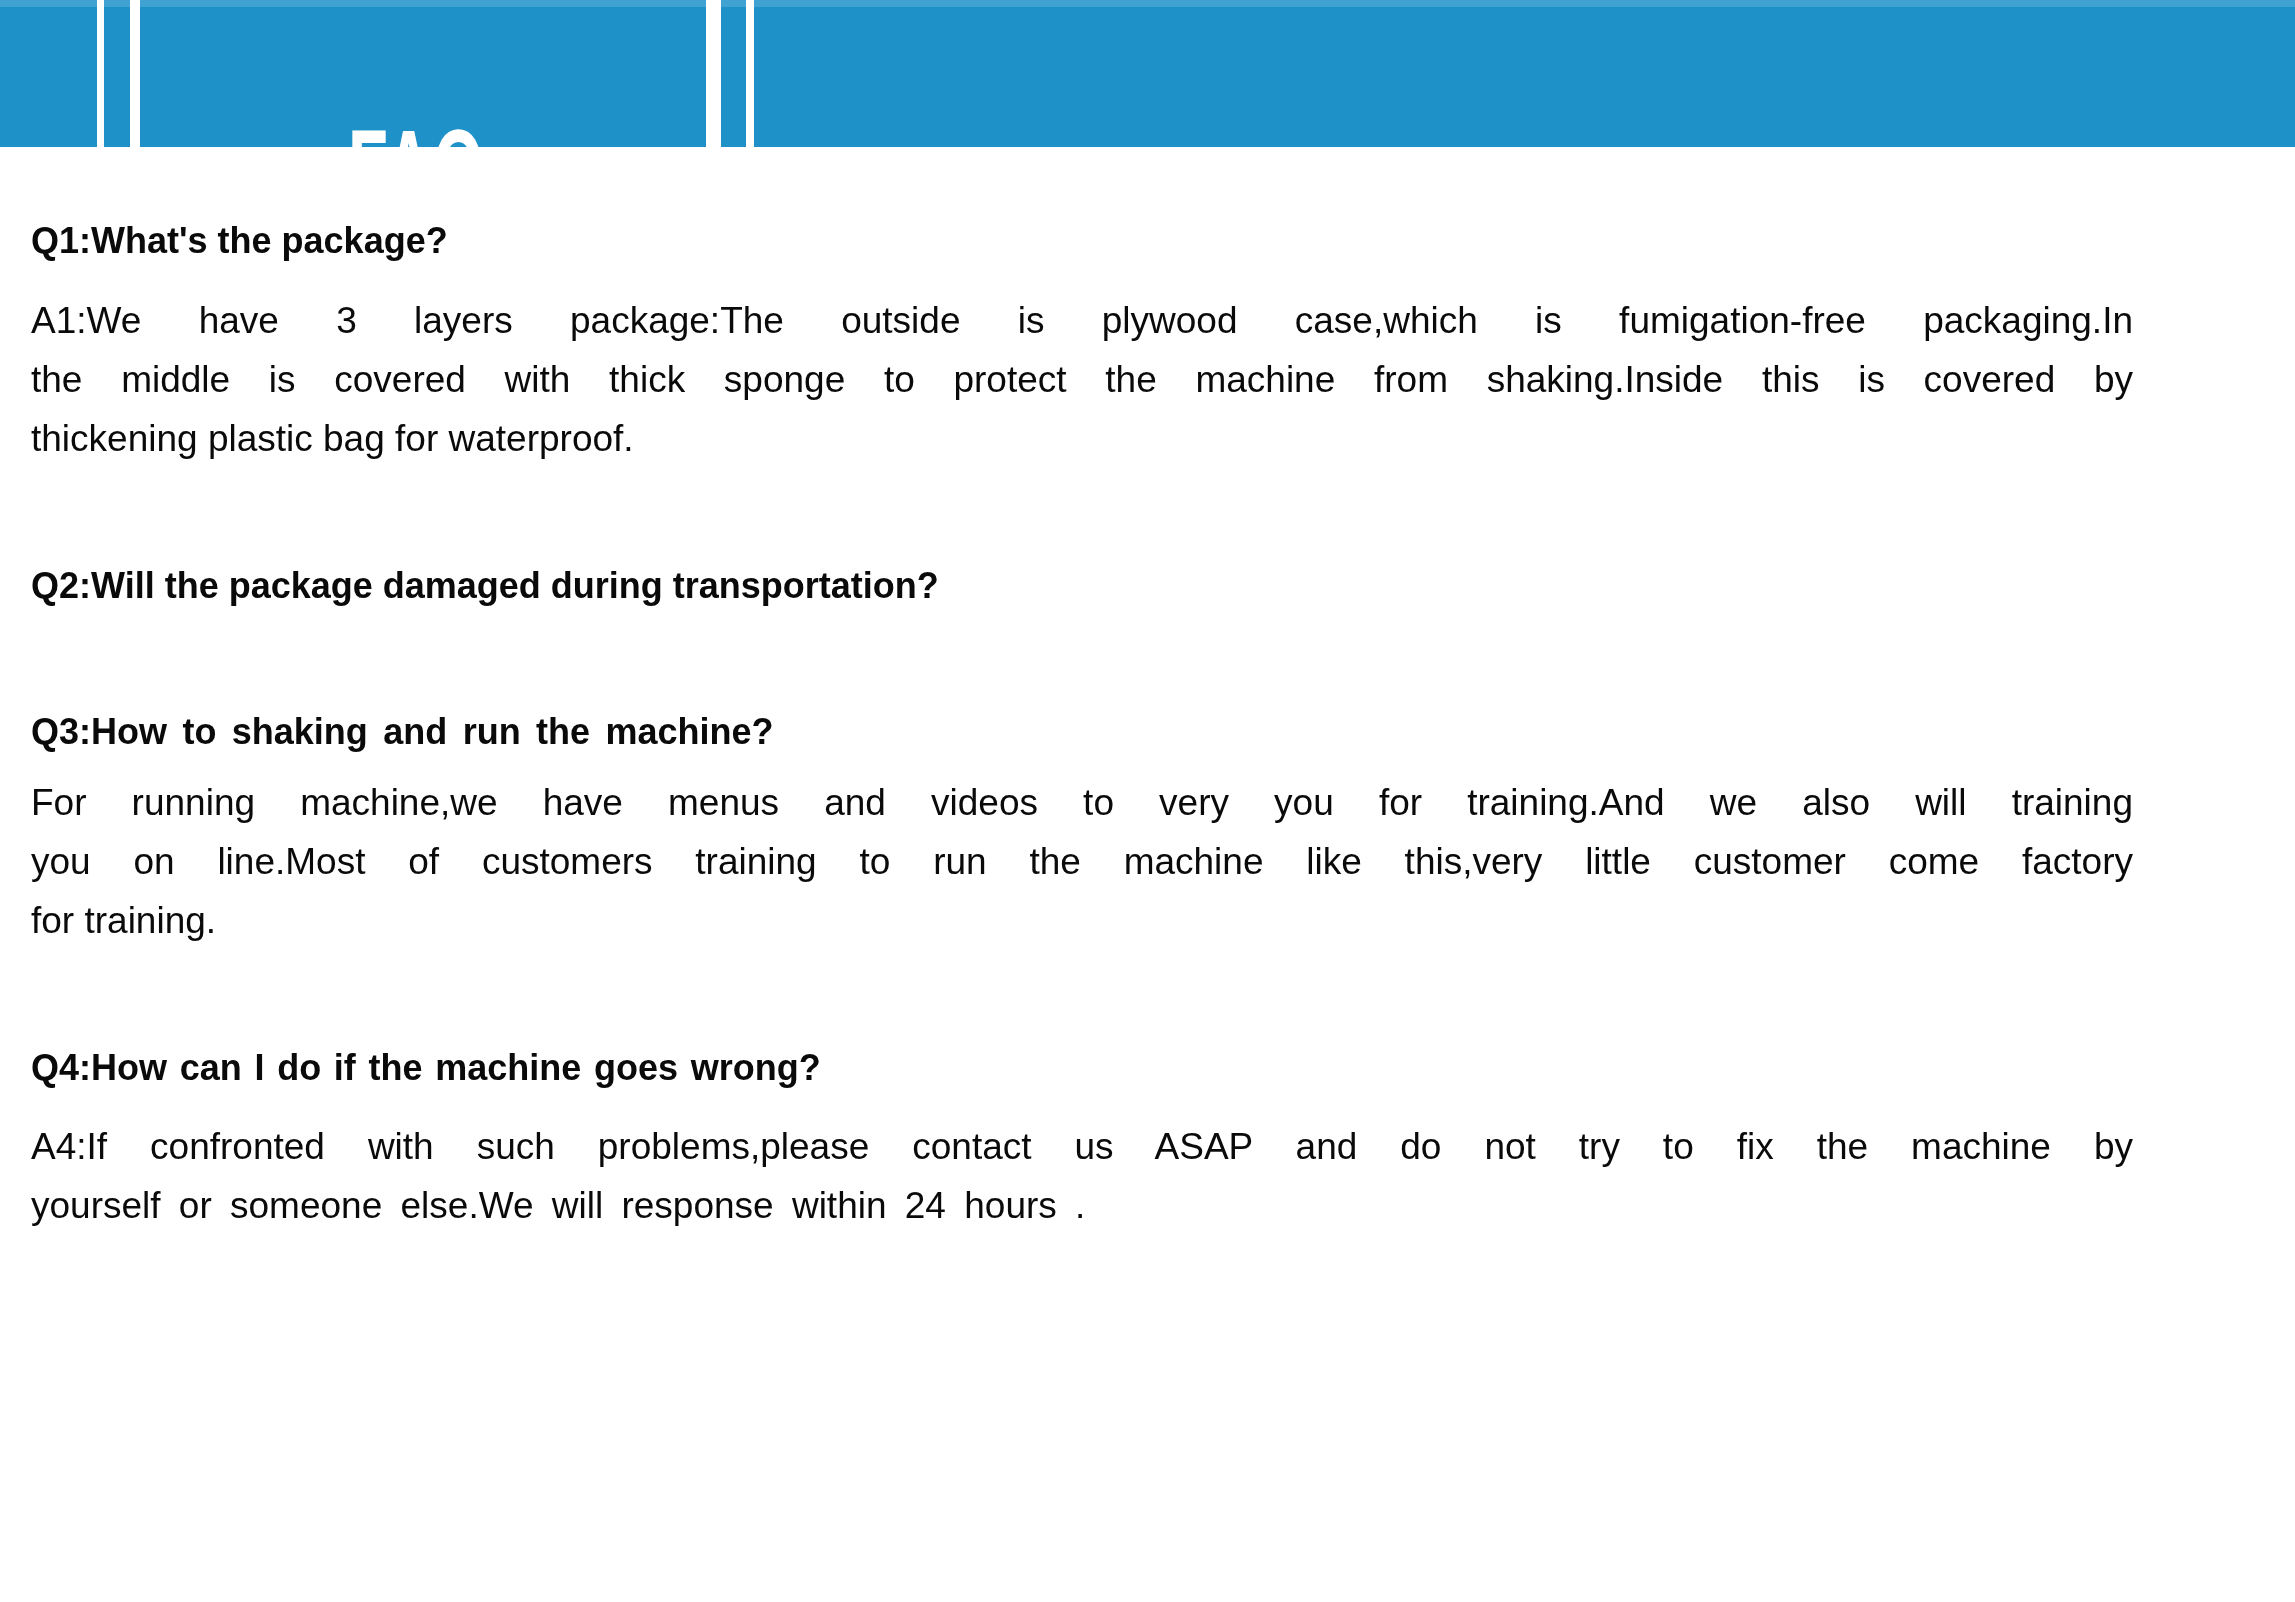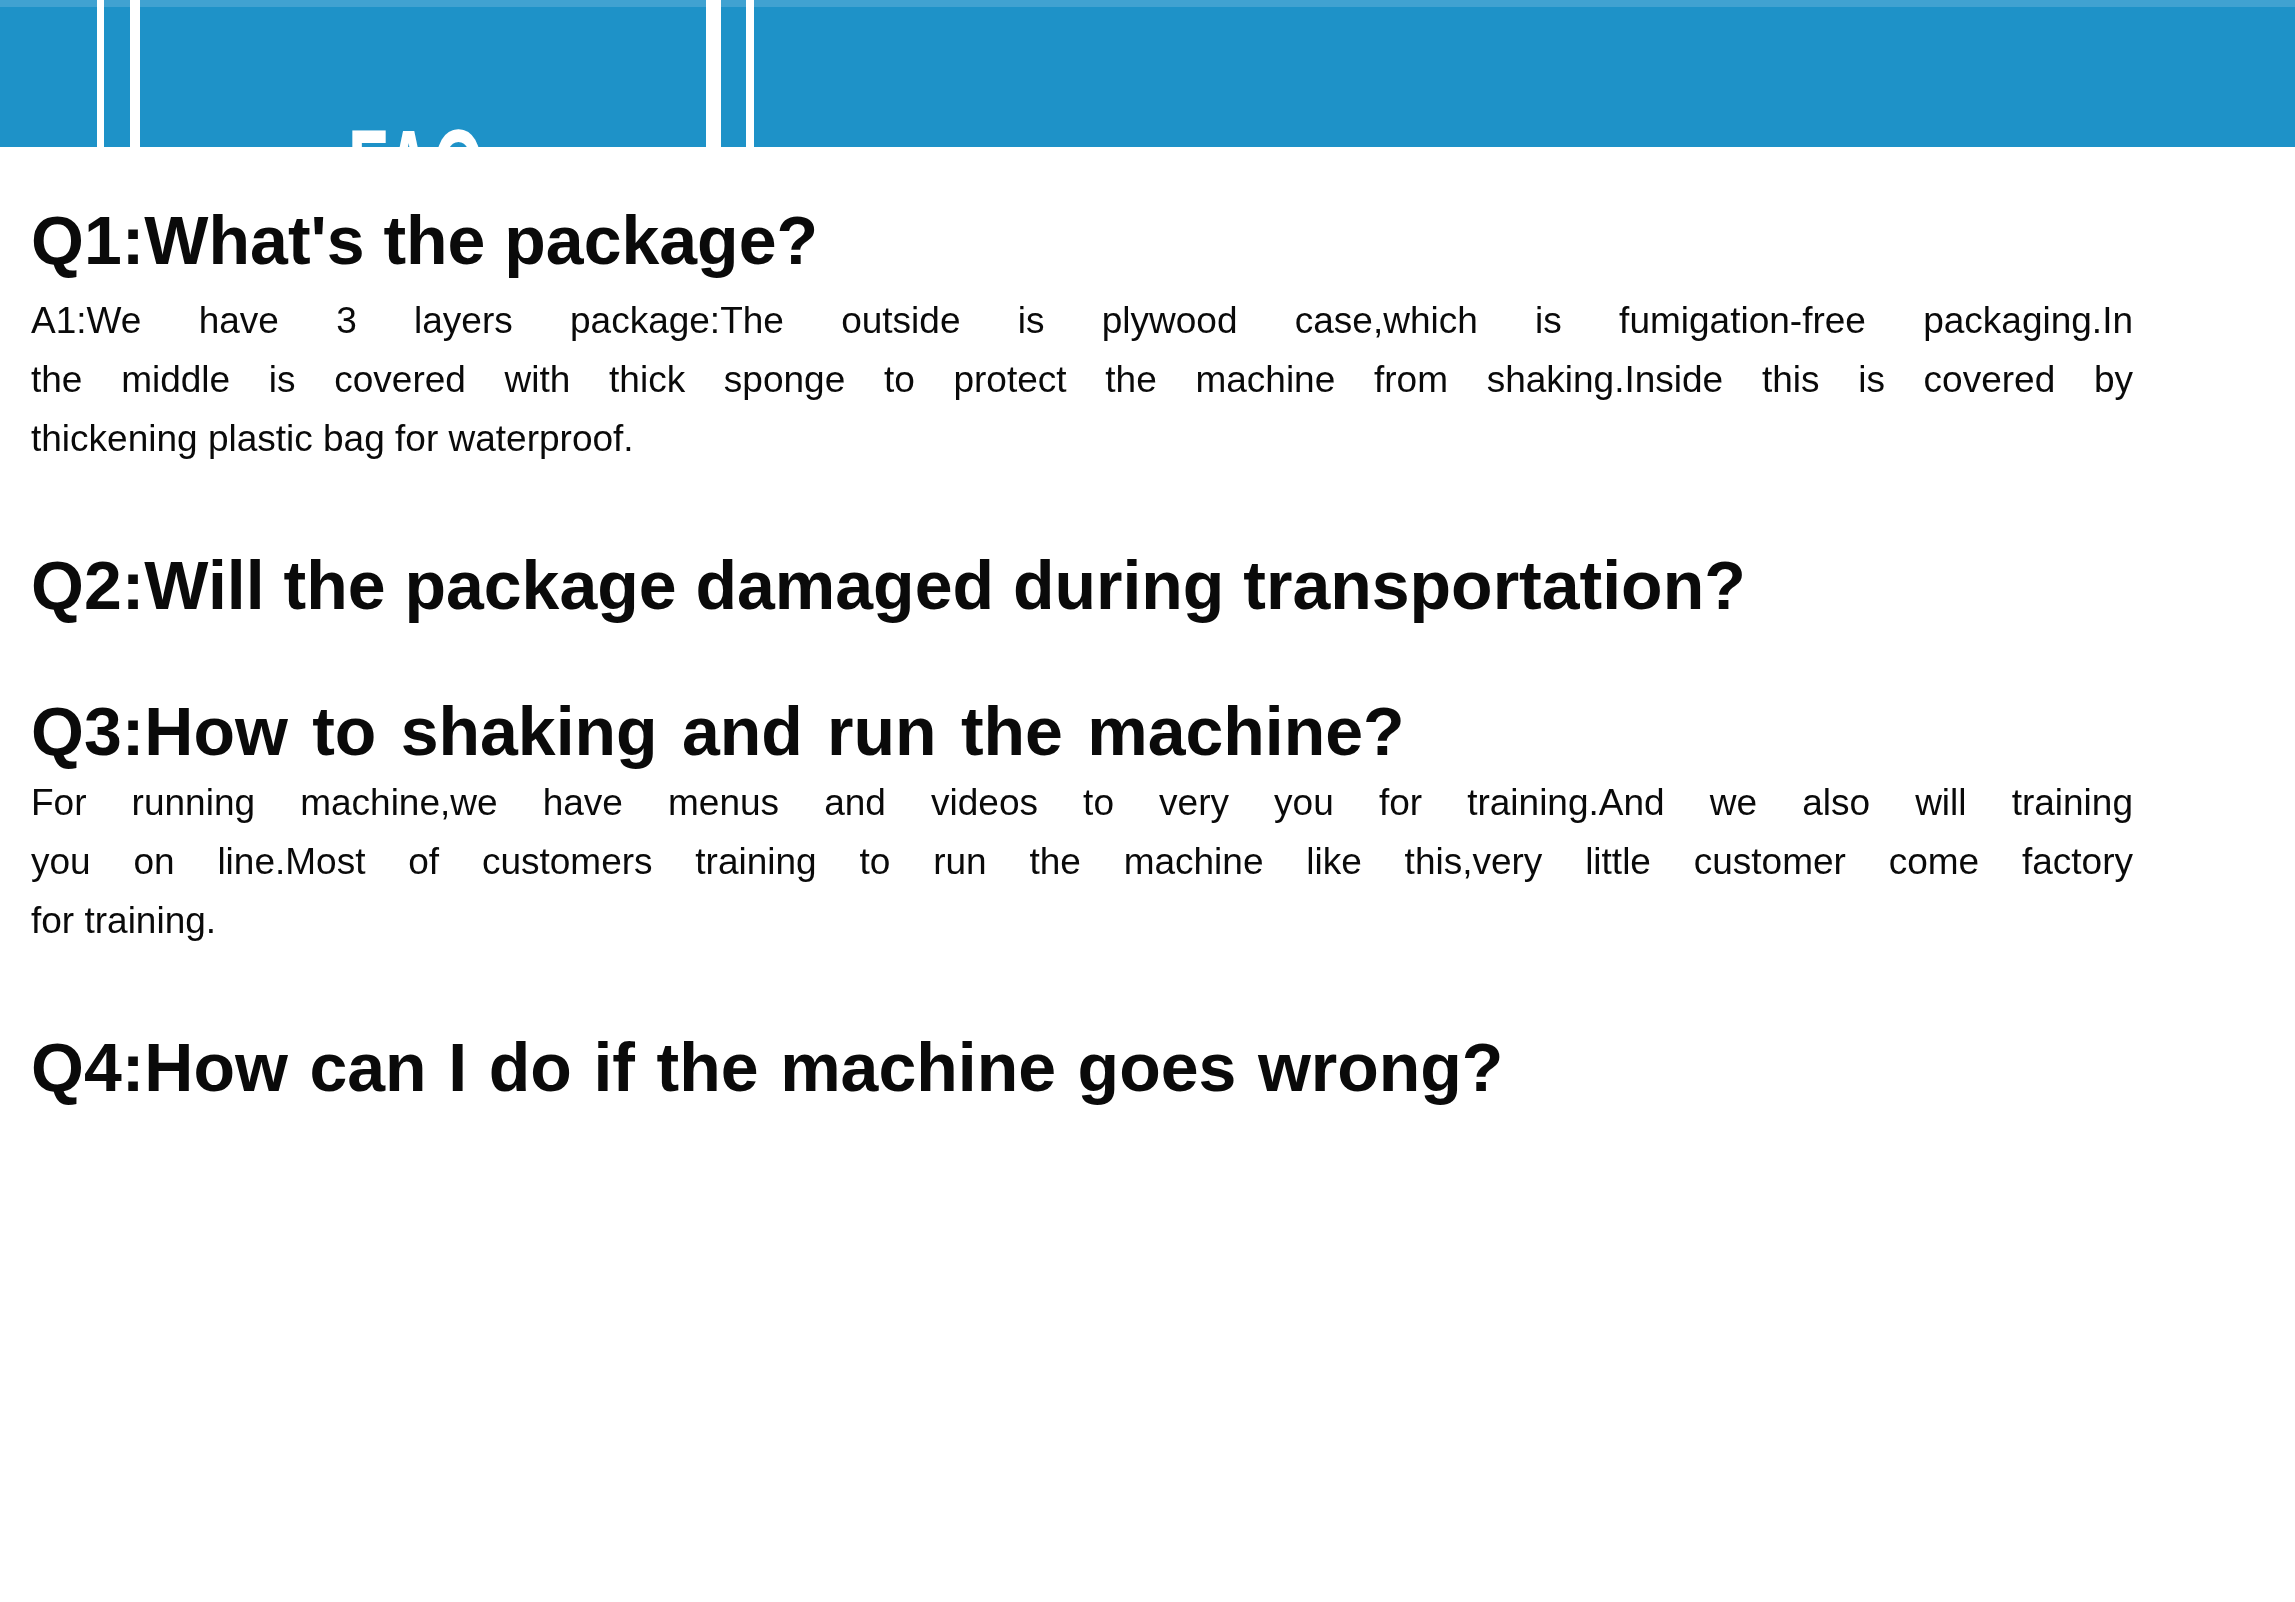--- a/index.html
+++ b/index.html
@@ -46,21 +46,21 @@
     transform: scaleX(0.58);
     transform-origin: left top;
     white-space: nowrap;
   }
   
   .content {
     padding: 0 162px 0 31px;
   }
   .q-heading {
     margin: 89px 0 0 0;
-    font-size: 68px;
+    font-size: 36px;
     line-height: 57px;
     font-weight: bold;
     white-space: nowrap;
   }
   .q-heading.first { margin-top: 65px; }
   .answer { margin-top: 21.5px; }
   .answer.follow { margin-top: 13px; }
   .line {
     font-size: 37px;
     line-height: 59px;
@@ -101,17 +101,21 @@
       <section>
         <h2 class="q-heading" style="word-spacing: 5.4px;">Q3:How to shaking and run the machine?</h2>
         <div class="answer follow">
           <div class="line just">For running machine,we have menus and videos to very you for training.And we also will training</div>
           <div class="line just">you on line.Most of customers training to run the machine like this,very little customer come factory</div>
           <div class="line">for training.</div>
         </div>
       </section>
       <section>
         <h2 class="q-heading" style="word-spacing: 2.7px;">Q4:How can I do if the machine goes wrong?</h2>
+        <div class="answer">
+          <div class="line just">A4:If confronted with such problems,please contact us ASAP and do not try to fix the machine by</div>
+          <div class="line" style="word-spacing: 8px;">yourself or someone else.We will response within 24 hours .</div>
+        </div>
       </section>
     </main>
 
 </div>
 
 
 </body></html>

